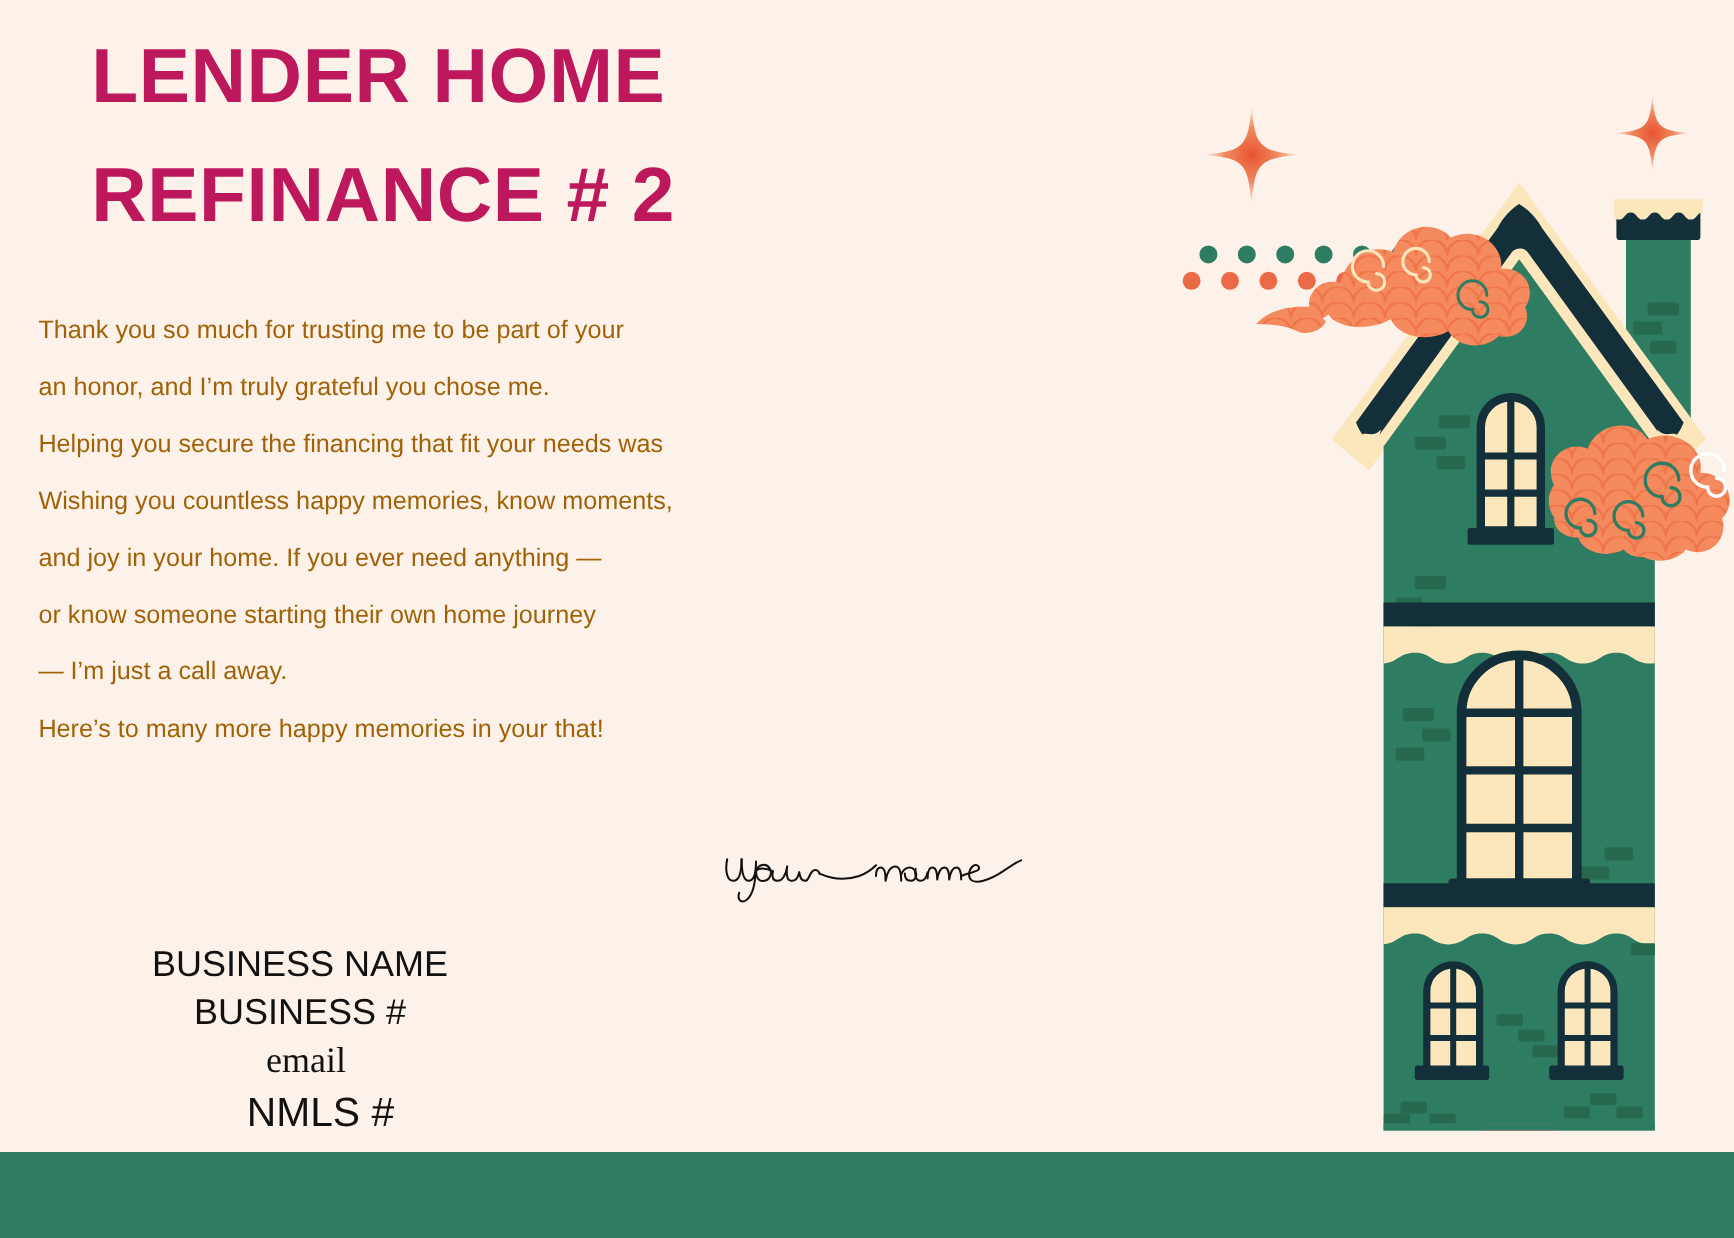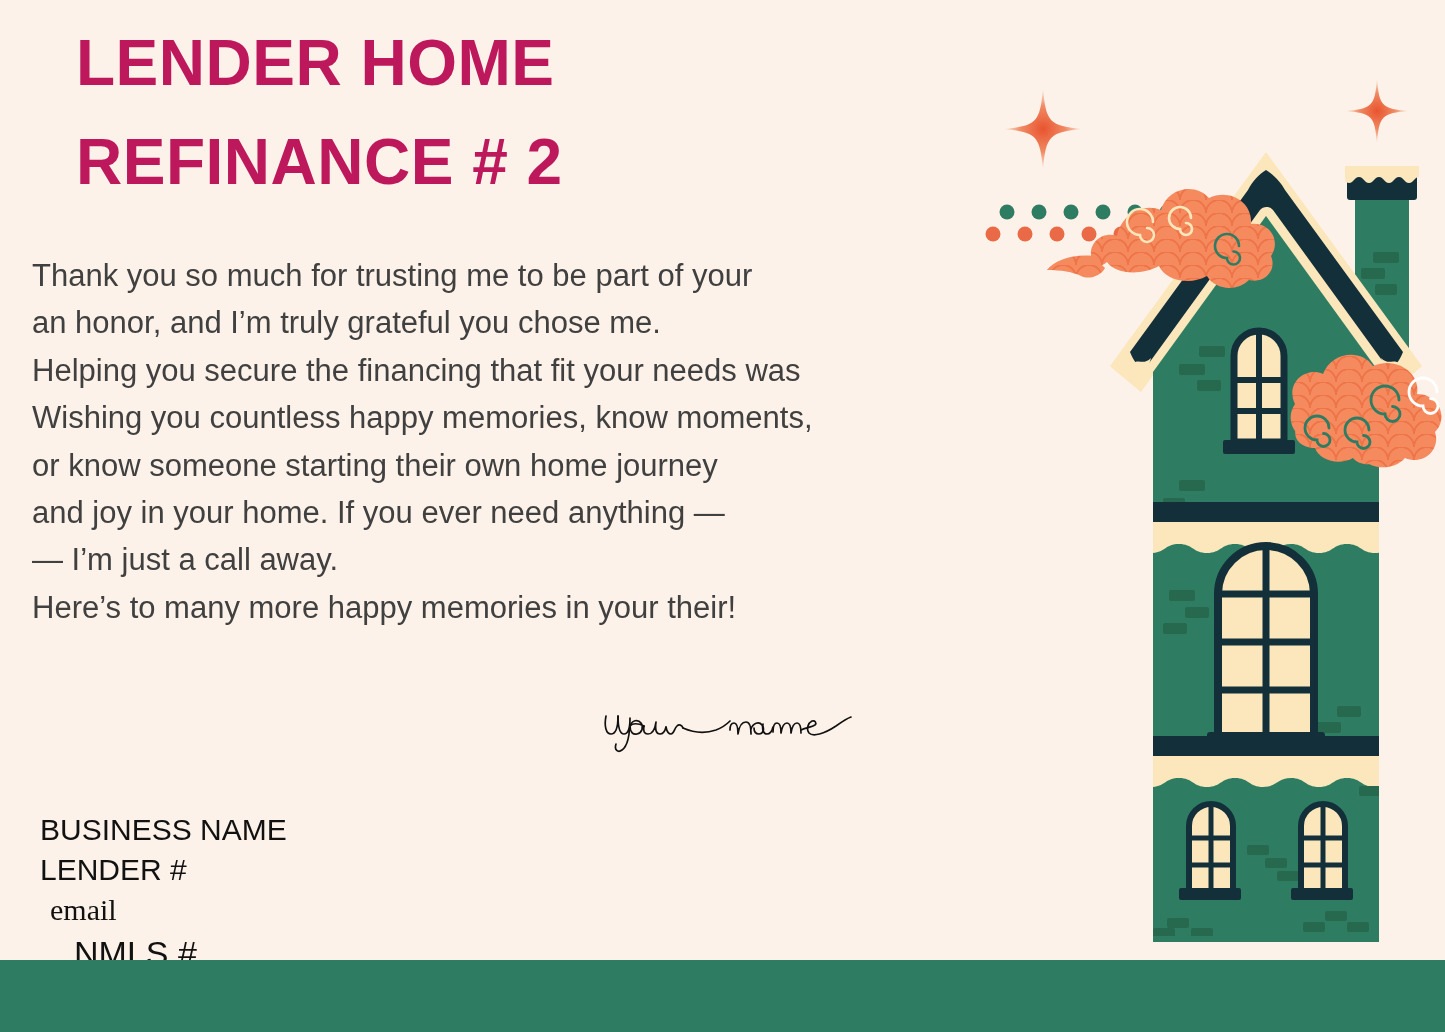--- a/index.html
+++ b/index.html
@@ -27,43 +27,44 @@
     line-height:1.55;
     color:#be185d;
     white-space:nowrap;
   }
 
   
   #body-copy{
     position:absolute; left:32px; top:252px; width:960px;
   }
   .body-line{
-    font-size:31px;
+    font-size:21px;
     line-height:47.4px;
-    color:#404040;
+    color:#a16207;
     white-space:nowrap;
     font-weight:400;
   }
 
   
   #signature{
     position:absolute; left:600px; top:696px;
     width:260px; height:60px;
   }
   #signature svg{ display:block; width:100%; height:100%; overflow:visible; }
   #sig-text-fallback{
     position:absolute; left:0; top:0;
     font-family:"DejaVu Serif", serif;
     font-style:italic; font-size:34px; color:#111;
     opacity:0;
   }
 
   
   #contact-block{
-    position:absolute; left:40px; top:810px; width:420px;
+    position:absolute; left:40px; top:784px; width:420px;
+    text-align:center;
   }
   .contact-line{
     color:#111; line-height:1.34; white-space:nowrap;
   }
   .contact-line.l0{ font-size:30px; }
   .contact-line.l1{ font-size:30px; }
   .contact-line.l2{ font-size:30px; }
   .contact-line.l3{ font-size:34px; }
   .contact-line.l1{ padding-left:0px; }
   .contact-line.l2{ padding-left:10px;font-family:Liberation Serif, serif; }
@@ -92,24 +93,24 @@
   <div id="title-block">
     <div class="title-line">LENDER HOME</div>
     <div class="title-line">REFINANCE # 2</div>
   </div>
 
   <div id="body-copy">
     <div class="body-line">Thank you so much for trusting me to be part of your</div>
     <div class="body-line">an honor, and I’m truly grateful you chose me.</div>
     <div class="body-line">Helping you secure the financing that fit your needs was</div>
     <div class="body-line">Wishing you countless happy memories, know moments,</div>
+    <div class="body-line">and joy in your home.  If you ever need anything —</div>
     <div class="body-line">or know someone starting their own home journey</div>
-    <div class="body-line">and joy in your home.  If you ever need anything —</div>
     <div class="body-line"> — I’m just a call away.</div>
-    <div class="body-line">Here’s to many more happy memories in your their!</div>
+    <div class="body-line">Here’s to many more happy memories in your that!</div>
   </div>
 
   <div id="signature">
     <span id="sig-text-fallback">your name</span>
     <svg viewBox="0 0 260 60">
       <g fill="none" stroke="#111111" stroke-width="1.7" stroke-linecap="round" stroke-linejoin="round">
 
         <path d="M6,20 C4,30 6,38 11,38 C16,38 18,30 18,20"></path>
         <path d="M18,20 C18,32 20,38 24,38 C28,38 30,32 30,22 C30,36 28,50 22,54 C18,57 14,54 16,48"></path>
 
@@ -128,21 +129,21 @@
 
         <path d="M173,36 C173,31 174,27 177,27 C180,27 181,31 181,37 C182,31 184,27 187,27 C190,27 191,31 191,37 C192,31 194,27 197,27 C200,27 201,31 201,37"></path>
 
         <path d="M201,34 C205,32 212,31 215,29 C217,27 215,24 212,25 C208,27 206,33 209,37 C213,41 224,38 236,30 C243,25 248,22 251,21"></path>
       </g>
     </svg>
   </div>
 
   <div id="contact-block">
     <div class="contact-line l0">BUSINESS NAME</div>
-    <div class="contact-line l1">LENDER #</div>
+    <div class="contact-line l1">BUSINESS #</div>
     <div class="contact-line l2">email</div>
     <div class="contact-line l3">NMLS #</div>
   </div>
 
   <div id="bottom-bar"></div>
 
   <div id="illustration">
     <svg viewBox="0 0 460 880" preserveAspectRatio="none">
       <defs>
 

